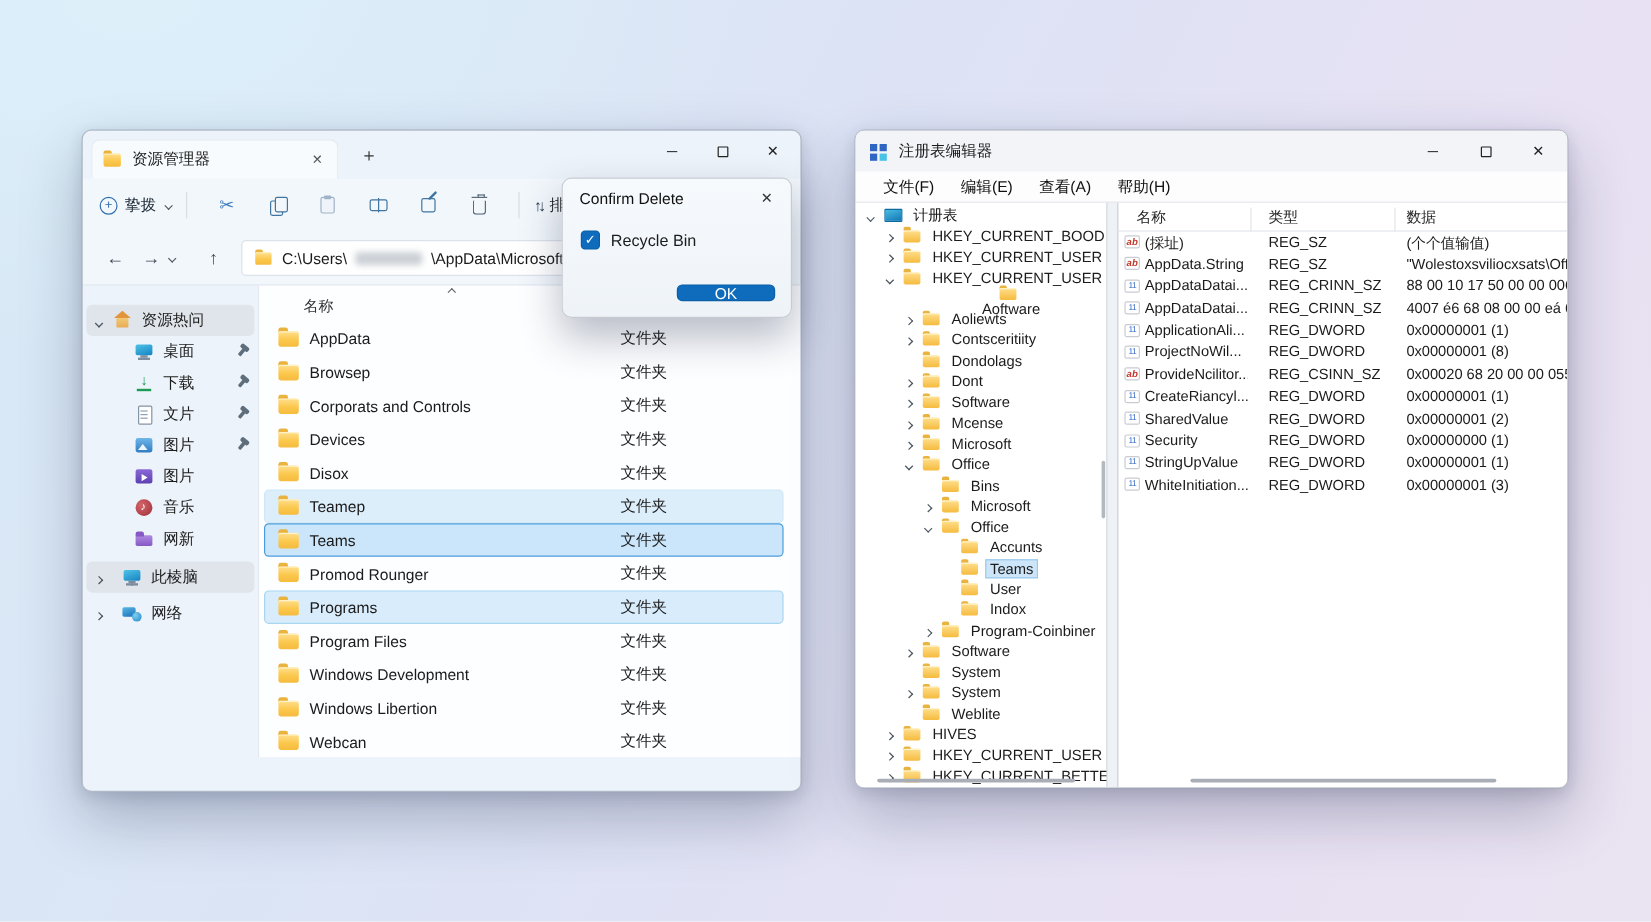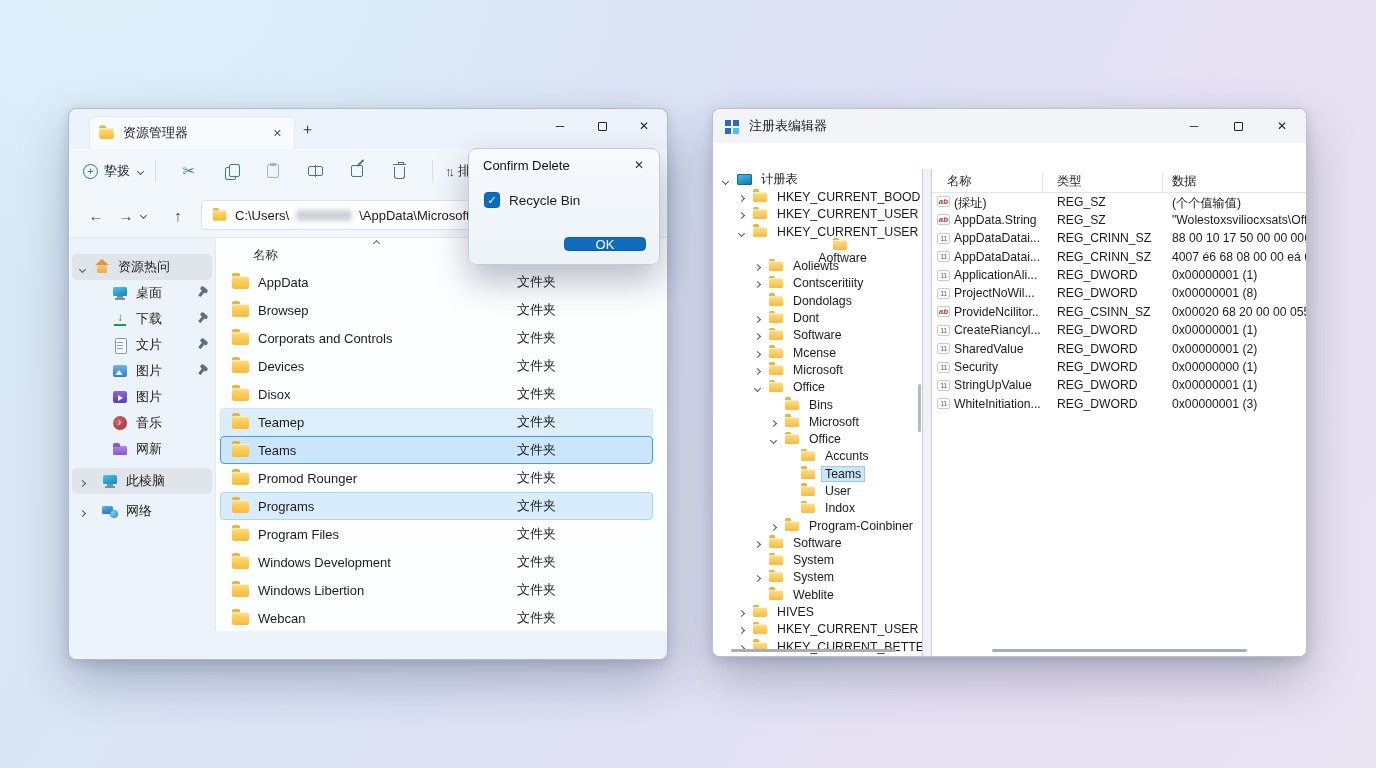--- a/index.html
+++ b/index.html
@@ -8,21 +8,21 @@
   body { background:
     radial-gradient(900px 500px at 8% 0%, #ddf0fa 0%, rgba(221,240,250,0) 60%),
     linear-gradient(118deg,#d7e9f6 0%,#dde3f5 45%,#e8e1f3 78%,#eae3f2 100%); }
   .win { position:absolute; border-radius:8px; background:#edf3fa;
     border:1px solid rgba(80,95,115,.38);
     box-shadow:0 22px 50px rgba(25,35,70,.28), 0 4px 12px rgba(25,35,70,.14); overflow:hidden; }
 
   
   #explorer { left:68px; top:108px; width:600px; height:552px; }
   .tabbar { position:relative; height:40px; }
-  .tab { position:absolute; left:20px; top:7px; width:206px; height:33px;
+  .tab { position:absolute; left:7px; top:7px; width:206px; height:33px;
     background:#f7fbfe; border:1px solid #e3eaf2; border-bottom:none; border-radius:7px 7px 0 0;
     display:flex; align-items:center; padding:0 8px; gap:8px; font-size:13px; }
   .tab-close { margin-left:auto; font-size:11px; color:#555; padding:2px 4px; }
   .newtab { position:absolute; left:231px; top:11px; font-size:15px; color:#333; }
   .wc { position:absolute; top:0; height:34px; width:42px; display:flex; align-items:center; justify-content:center; font-size:12px; color:#222; }
   .wc.min { right:86px; } .wc.max { right:44px; } .wc.close { right:2px; }
   .maxbox { width:9px; height:9px; border:1.2px solid #222; border-radius:1px; display:inline-block; }
 
   .toolbar { position:absolute; left:0; top:40px; width:100%; height:44px;
     display:flex; align-items:center; padding:0 14px; gap:0; background:#f2f7fc; }
@@ -366,20 +366,26 @@
 <div class="win" id="regedit">
   <div class="r-titlebar">
     <span class="reg-icon"></span>
     <span>注册表编辑器</span>
     <span class="r-wc min">─</span>
     <span class="r-wc max">
         <span class="maxbox"></span>
       </span>
     <span class="r-wc close">✕</span>
   </div>
+  <div class="r-menubar" id="reg-menu">
+      <span class="menu-item">文件(F)</span>
+      <span class="menu-item">编辑(E)</span>
+      <span class="menu-item">查看(A)</span>
+      <span class="menu-item">帮助(H)</span>
+    </div>
   <div class="r-content">
     <div class="treepane">
       <div class="trows" id="tree-rows">
           <div class="trow" style="padding-left: 24px;">
             <span class="tchev" style="left: 10px;"><span class="chev-d"></span></span>
             <span class="tcomp"></span>
             <span class="tlabel">计册表</span>
           </div>
           <div class="trow" style="padding-left: 40px;">
             <span class="tchev" style="left: 26px;"><span class="chev-r"></span></span>

